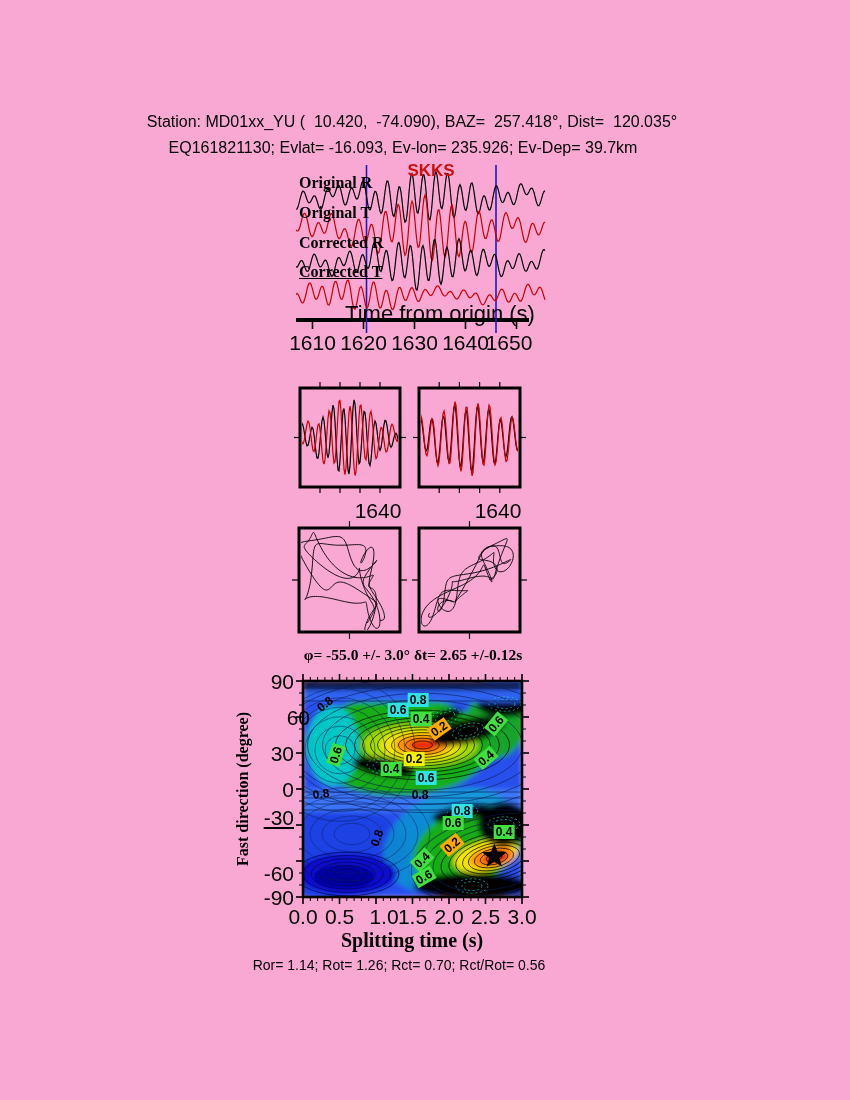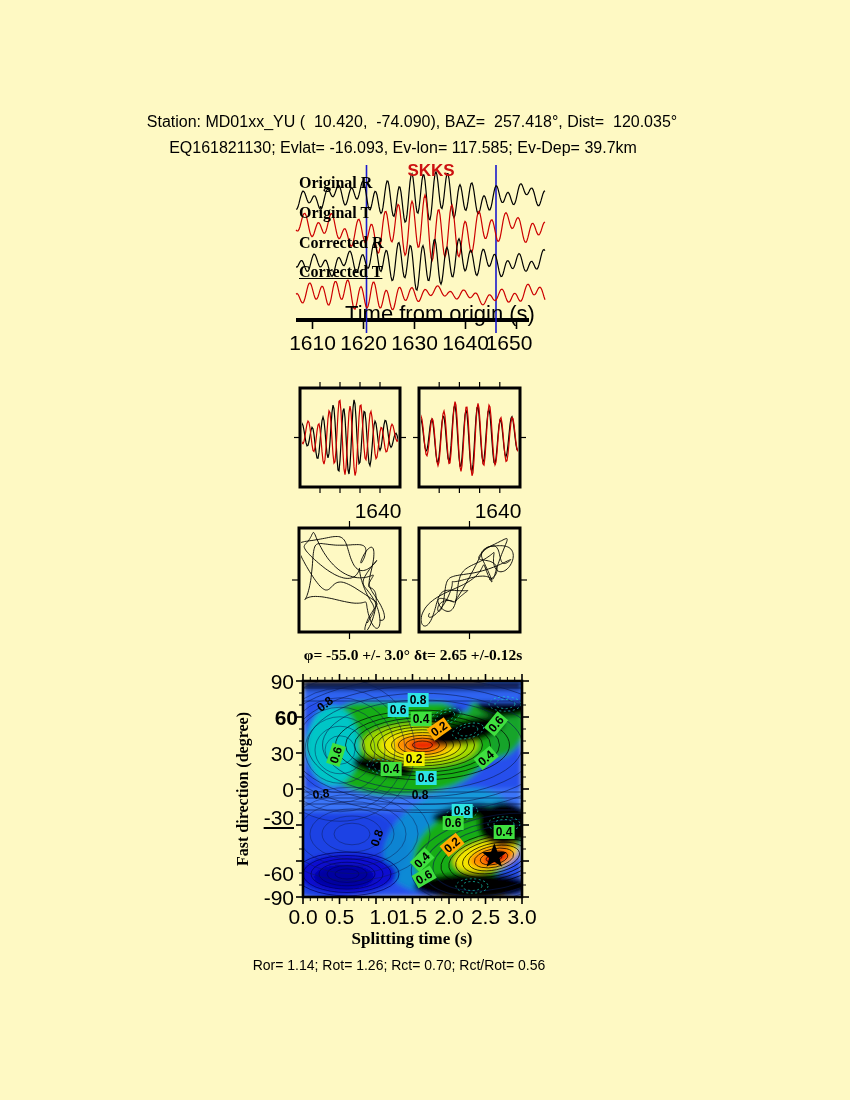--- a/index.html
+++ b/index.html
@@ -1,16 +1,16 @@
 <!DOCTYPE html>
 <html><head>
 <meta charset="utf-8">
 <style>
   html,body{margin:0;padding:0;background:#fff;}
-  #page{position:relative;width:850px;height:1100px;background:#fef9c3;overflow:hidden;
+  #page{position:relative;width:850px;height:1100px;background:#f9a8d4;overflow:hidden;
         font-family:"Liberation Sans",sans-serif;color:#000;}
   .abs{position:absolute;white-space:pre;}
   .ctr{transform:translateX(-50%);}
   .serifb{font-family:"Liberation Serif",serif;font-weight:bold;}
   .hdr{font-size:16px;}
   .tick{font-size:21px;}
   .tracelab{font-size:16px;}
   #gfx{position:absolute;left:0;top:0;z-index:1;}
   .txt{z-index:3;}
   .clabel{position:absolute;z-index:4;font-size:12px;font-weight:bold;line-height:1;
@@ -294,45 +294,45 @@
         <path d="M301,424.8L302,423.4L303,425.4L304,430.5L305,436.9L306,442.7L307,445.9L308,445.4L309,441.5L310,435.7L311,430.1L312,427.3L313,428.8L314,434.7L315,443.5L316,452.3L317,458.0L318,458.3L319,452.4L320,441.9L321,429.9L322,420.5L323,417.0L324,420.7L325,430.6L326,443.2L327,453.6L328,457.8L329,453.4L330,441.6L331,425.9L332,412.1L333,405.2L334,408.5L335,421.4L336,440.1L337,458.4L338,470.0L339,470.9L340,460.6L341,442.8L342,424.0L343,410.9L344,408.5L345,417.8L346,435.6L347,455.4L348,470.0L349,474.0L350,465.6L351,447.5L352,425.9L353,408.0L354,399.9L355,403.8L356,418.0L357,437.1L358,454.3L359,463.6L360,462.3L361,451.4L362,435.3L363,420.2L364,411.4L365,412.2L366,421.9L367,437.1L368,452.5L369,463.0L370,465.5L371,459.8L372,448.3L373,435.4L374,425.3L375,421.1L376,423.5L377,430.9L378,440.0L379,447.4L380,450.3L381,447.8L382,441.0L383,432.3L384,424.7L385,420.5L386,421.0L387,425.7L388,432.9L389,440.2L390,445.4L391,447.3L392,445.7L393,441.8L394,437.3L395,434.0L396,433.2L397,435.2L398,439.3L399,444.1" fill="none" stroke="#000" stroke-width="1.2" clip-path="url(#cpML)"></path>
         <path d="M301,439.2L302,442.7L303,443.7L304,441.4L305,436.2L306,429.6L307,423.9L308,421.0L309,422.4L310,428.0L311,436.2L312,444.6L313,450.4L314,451.5L315,447.6L316,439.8L317,431.1L318,424.9L319,423.8L320,429.1L321,439.3L322,451.4L323,460.9L324,464.2L325,459.4L326,447.5L327,432.1L328,418.3L329,410.9L330,412.7L331,423.3L332,439.1L333,454.3L334,463.1L335,461.8L336,450.2L337,432.0L338,413.5L339,401.4L340,400.5L341,411.5L342,431.2L343,452.9L344,469.2L345,474.6L346,467.3L347,450.1L348,429.3L349,412.6L350,406.0L351,411.9L352,428.2L353,449.0L354,466.9L355,475.5L356,471.7L357,457.1L358,436.7L359,417.6L360,405.9L361,405.2L362,414.9L363,431.0L364,447.3L365,458.0L366,459.7L367,452.2L368,438.7L369,424.3L370,414.0L371,411.4L372,417.1L373,428.7L374,442.3L375,453.4L376,458.7L377,457.1L378,450.0L379,440.5L380,432.0L381,427.5L382,428.2L383,433.4L384,440.9L385,447.9L386,451.9L387,451.4L388,446.8L389,439.5L390,432.0L391,426.4L392,424.2L393,425.7L394,429.9L395,435.1L396,439.4L397,441.3L398,440.4L399,437.2" fill="none" stroke="#cc0000" stroke-width="1.2" clip-path="url(#cpML)"></path>
         <path d="M420,419.5L421,419.2L422,423.5L423,431.2L424,440.1L425,447.4L426,451.1L427,449.9L428,444.1L429,435.5L430,426.7L431,420.5L432,419.1L433,423.4L434,432.5L435,444.0L436,454.7L437,461.6L438,462.4L439,456.8L440,446.2L441,433.5L442,422.4L443,416.3L444,416.9L445,424.3L446,436.1L447,448.8L448,458.4L449,461.6L450,457.1L451,445.9L452,430.9L453,416.6L454,407.1L455,405.5L456,412.4L457,426.1L458,442.7L459,457.5L460,466.1L461,466.1L462,457.6L463,443.2L464,427.3L465,415.0L466,409.9L467,413.9L468,425.9L469,442.3L470,458.3L471,469.1L472,471.4L473,464.4L474,450.2L475,432.7L476,417.0L477,407.5L478,406.8L479,414.6L480,428.4L481,443.9L482,456.3L483,462.0L484,459.4L485,449.5L486,435.4L487,421.5L488,411.9L489,409.5L490,415.0L491,426.6L492,441.1L493,454.3L494,462.6L495,463.9L496,458.3L497,447.7L498,435.5L499,425.4L500,420.1L501,421.0L502,427.4L503,437.3L504,447.3L505,454.5L506,456.6L507,453.1L508,444.9L509,434.5L510,424.7L511,418.2L512,416.7L513,420.3L514,427.8L515,436.8L516,444.9L517,449.7L518,450.1L519,446.3" fill="none" stroke="#000" stroke-width="1.2" clip-path="url(#cpMR)"></path>
         <path d="M420,418.0L421,416.0L422,419.3L423,427.2L424,437.6L425,447.5L426,454.2L427,455.7L428,451.5L429,442.8L430,432.4L431,423.4L432,418.8L433,420.3L434,427.9L435,439.6L436,452.2L437,461.9L438,465.7L439,462.2L440,452.0L441,437.9L442,423.9L443,413.9L444,411.1L445,416.2L446,427.9L447,442.7L448,456.0L449,463.5L450,462.8L451,453.5L452,438.2L453,421.2L454,407.6L455,401.6L456,405.2L457,417.6L458,435.5L459,453.7L460,466.9L461,471.3L462,465.7L463,451.7L464,433.7L465,417.2L466,407.3L467,407.1L468,416.8L469,433.7L470,452.7L471,468.2L472,475.7L473,472.7L474,460.2L475,441.8L476,422.8L477,408.7L478,403.4L479,408.2L480,421.1L481,438.2L482,454.2L483,464.1L484,465.2L485,457.2L486,442.7L487,426.0L488,412.1L489,405.1L490,406.9L491,416.8L492,431.8L493,447.6L494,459.6L495,464.8L496,462.0L497,452.6L498,439.6L499,427.2L500,419.1L501,417.5L502,422.8L503,433.1L504,445.3L505,455.7L506,461.4L507,460.7L508,454.0L509,443.2L510,431.6L511,422.2L512,417.5L513,418.6L514,424.6L515,433.6L516,442.7L517,449.1L518,451.0L519,447.9" fill="none" stroke="#cc0000" stroke-width="1.2" clip-path="url(#cpMR)"></path>
         <path d="M379.7,620.1L380.9,620.3L382.0,620.3L382.8,620.1L383.5,619.7L384.0,619.0L384.3,618.1L384.5,617.0L384.4,615.7L384.2,614.3L383.8,612.7L383.3,611.1L382.6,609.3L381.8,607.6L381.0,605.8L380.0,604.0L379.0,602.3L378.0,600.6L376.9,598.9L375.9,597.3L374.9,595.8L373.9,594.4L373.0,593.0L372.2,591.7L371.4,590.4L370.8,589.2L370.2,588.0L369.8,586.8L369.5,585.6L369.2,584.4L369.1,583.1L369.2,581.8L369.3,580.4L369.5,578.9L369.7,577.3L370.1,575.6L370.5,573.8L370.9,572.0L371.4,570.1L371.8,568.1L372.3,566.0L372.7,564.0L373.1,561.9L373.4,559.9L373.7,558.0L373.8,556.1L373.9,554.3L373.9,552.7L373.8,551.3L373.6,550.0L373.3,549.0L372.9,548.2L372.4,547.6L371.8,547.3L371.1,547.2L370.4,547.4L369.6,547.8L368.8,548.4L367.9,549.2L367.0,550.1L366.2,551.2L365.3,552.4L364.5,553.7L363.7,555.0L363.1,556.3L362.4,557.6L361.9,558.8L361.5,559.9L361.1,560.9L360.9,561.7L360.8,562.4L360.8,562.8L360.9,563.1L361.0,563.1L361.3,562.9L361.7,562.5L362.1,562.0L362.5,561.2L363.0,560.3L363.5,559.3L364.0,558.2L364.5,556.9L364.9,555.7L365.3,554.4L365.6,553.1L365.8,551.8L365.9,550.6L365.8,549.5L365.6,548.5L365.3,547.6L364.8,546.8L364.1,546.1L363.3,545.6L362.2,545.2L361.1,544.9L359.7,544.7L358.2,544.6L356.5,544.6L354.7,544.7L352.8,544.7L350.8,544.9L348.7,545.0L346.5,545.1L344.3,545.2L342.0,545.2L339.8,545.2L337.5,545.2L335.3,545.1L333.2,544.9L331.1,544.7L329.1,544.5L327.2,544.2L325.4,544.0L323.7,543.8L322.2,543.6L320.8,543.5L319.6,543.5L318.4,543.7L317.5,543.9L316.6,544.4L315.8,545.0L315.2,545.9L314.7,547.0L314.3,548.3L313.9,549.8L313.6,551.5L313.3,553.5L313.1,555.7L312.9,558.1L312.7,560.6L312.5,563.3L312.3,566.1L312.0,569.0L311.7,571.9L311.4,574.8L311.1,577.6L310.7,580.4L310.2,583.1L309.7,585.7L309.2,588.1L308.6,590.3L308.1,592.2L307.5,594.0L307.0,595.5L306.5,596.8L306.0,597.8L305.6,598.5L305.2,599.1L305.0,599.4L304.8,599.6L304.8,599.6L304.9,599.4L305.2,599.2L305.6,598.8L306.2,598.4L307.0,598.0L308.0,597.6L309.1,597.2L310.5,596.9L312.0,596.6L313.7,596.5L315.5,596.4L317.5,596.5L319.6,596.6L321.9,596.8L324.3,597.2L326.7,597.6L329.2,598.1L331.8,598.6L334.3,599.2L336.9,599.8L339.4,600.4L341.9,601.0L344.4,601.5L346.7,602.0L349.0,602.4L351.1,602.8L353.1,603.0L354.9,603.2L356.6,603.2L358.2,603.2L359.6,603.1L360.8,603.0L361.9,602.8L362.8,602.6L363.6,602.4L364.3,602.2L364.8,602.1L365.3,602.0L365.6,602.0L365.9,602.2L366.1,602.4L366.3,602.9L366.4,603.4L366.6,604.2L366.7,605.1L366.9,606.2L367.0,607.5L367.3,608.8L367.6,610.4L367.9,612.0L368.3,613.7L368.8,615.4L369.3,617.2L370.0,619.0L370.6,620.6L371.3,622.2L372.1,623.7L372.9,625.0L373.7,626.2L374.5,627.1L375.3,627.8L376.1,628.2L376.9,628.3L377.6,628.2L378.2,627.8L378.8,627.1L379.2,626.2L379.6,625.0L379.8,623.6L380.0,621.9L380.0,620.1L379.8,618.2L379.5,616.1L379.2,613.9L378.6,611.7L378.0,609.5L377.2,607.3L376.4,605.1L375.5,602.9L374.5,600.9L373.4,599.0L372.3,597.1L371.2,595.4L370.1,593.9L369.0,592.4L368.0,591.1L367.0,589.8L366.1,588.7L365.3,587.7L364.6,586.7L364.0,585.7L363.6,584.8L363.3,583.9L363.1,583.0L363.0,582.0L363.2,581.0L363.4,579.9L363.8,578.8L364.3,577.7L364.9,576.4L365.7,575.1L366.5,573.8L367.4,572.4L368.3,571.1L369.3,569.7L370.3,568.3L371.3,567.0L372.2,565.7L373.1,564.6L374.0,563.5L374.7,562.6L375.4,561.8L375.9,561.2L376.3,560.8L376.6,560.6L376.7,560.5L376.7,560.7L376.6,561.0L376.2,561.4L375.8,562.1L375.2,562.8L374.4,563.7L373.5,564.6L372.5,565.5L371.5,566.5L370.3,567.4L369.0,568.3L367.7,569.1L366.4,569.7L365.0,570.2L363.6,570.5L362.3,570.6L360.9,570.5L359.6,570.2L358.3,569.6L357.1,568.8L356.0,567.8L354.9,566.5L353.9,565.1L353.0,563.4L352.2,561.7L351.4,559.8L350.6,557.8L349.9,555.7L349.3,553.6L348.7,551.6L348.1,549.6L347.5,547.6L346.9,545.8L346.3,544.1L345.6,542.5L344.9,541.1L344.1,539.9L343.2,538.9L342.2,538.0L341.2,537.4L340.0,536.9L338.7,536.6L337.3,536.5L335.8,536.5L334.1,536.6L332.4,536.8L330.6,537.1L328.6,537.5L326.6,537.9L324.6,538.3L322.4,538.7L320.3,539.1L318.1,539.5L316.0,539.8L313.9,540.2L311.9,540.5L309.9,540.7L308.0,541.0L306.3,541.3L304.6,541.5L303.2,541.9L301.9,542.2L300.8,542.7L299.8,543.2L299.1,543.9L298.6,544.7L298.3,545.6L298.2,546.7L298.3,548.0L298.6,549.5L299.1,551.1L299.7,552.9L300.5,554.9L301.5,557.0L302.6,559.3L303.9,561.6L305.2,564.1L306.6,566.5L308.1,569.1L309.6,571.6L311.2,574.0L312.7,576.4L314.2,578.7L315.7,580.8L317.2,582.7L318.6,584.5L319.9,586.0L321.2,587.3L322.4,588.3L323.6,589.1L324.7,589.7L325.7,590.0L326.6,590.0L327.5,589.9L328.3,589.6L329.1,589.1L329.9,588.5L330.7,587.8L331.4,587.0L332.2,586.2L333.0,585.3L333.9,584.6L334.8,583.8L335.8,583.2L336.8,582.7L337.9,582.3L339.2,582.1L340.5,582.0L341.9,582.1L343.4,582.4L345.0,582.9L346.7,583.5L348.4,584.3L350.3,585.2L352.1,586.2L354.1,587.3L356.0,588.5L358.0,589.8L359.9,591.0L361.9,592.3L363.7,593.5L365.6,594.7L367.3,595.8L368.9,596.9L370.4,597.9L371.8,598.8L373.1,599.7L374.2,600.4L375.1,601.1L375.8,601.8L376.4,602.4L376.8,603.0L377.0,603.5L377.1,604.1L376.9,604.7L376.7,605.4L376.3,606.1L375.7,606.9L375.1,607.8L374.4,608.8L373.5,609.9L372.7,611.1L371.8,612.5L370.9,613.9L370.0,615.4L369.1,617.0L368.2,618.6L367.5,620.2L366.8,621.8L366.2,623.4L365.7,625.0L365.3,626.4L365.0,627.7L364.9,628.8L364.9,629.7L365.0,630.4L365.2,630.9L365.6,631.1L366.0,631.0L366.6,630.7L367.2,630.1L367.9,629.2L368.6,628.0L369.4,626.6L370.3,625.0L371.1,623.1L371.9,621.1L372.7,619.0L373.4,616.7L374.1,614.3L374.7,611.9L375.2,609.5L375.6,607.2L375.9,604.9L376.1,602.7L376.2,600.6L376.2,598.7L376.1,596.9L375.9,595.3L375.7,593.8L375.3,592.6L374.8,591.5L374.3,590.6L373.8,589.9L373.2,589.3L372.6,588.8L372.0,588.5L371.4,588.2L370.8,587.9L370.3,587.7L369.8,587.5L369.4,587.3L369.0,587.1L368.8,586.8L368.6,586.4L368.5,586.0L368.5,585.4L368.6,584.9L368.8,584.2L369.1,583.5L369.4,582.7L369.8,581.9L370.2,581.0L370.7,580.2L371.2,579.3L371.7,578.5L372.1,577.8L372.5,577.1L372.9,576.5L373.1,576.0L373.3,575.6L373.4,575.4L373.3,575.2L373.1,575.2L372.7,575.2L372.1,575.4L371.4,575.7L370.5,576.0L369.4,576.3L368.2,576.7L366.8,577.1L365.2,577.4L363.4,577.6L361.5,577.8L359.4,577.8L357.3,577.7L355.0,577.4L352.7,576.8L350.3,576.1L347.8,575.2L345.4,574.0L342.9,572.6L340.5,571.0L338.1,569.2L335.8,567.2L333.5,565.0L331.4,562.7L329.3,560.3L327.4,557.8L325.6,555.2L323.9,552.6L322.4,550.1L321.1,547.6L319.8,545.3L318.7,543.1L317.8,541.0L316.9,539.1L316.2,537.5L315.6,536.0L315.1,534.8L314.6,533.9L314.2,533.2L313.9,532.7L313.6,532.5L313.3,532.5L313.0,532.6L312.8,533.0L312.5,533.5L312.1,534.1L311.8,534.9L311.4,535.7L311.0,536.6L310.5,537.4L310.0,538.3L309.5,539.2L308.9,540.0L308.3,540.8L307.7,541.6L307.1,542.3L306.5,542.9L306.0,543.5L305.5,544.1L305.0,544.6L304.7,545.2L304.4,545.7L304.2,546.3L304.2,546.8L304.3,547.5L304.6,548.2L305.0,549.0L305.6,550.0L306.3,551.0L307.3,552.2L308.4,553.4L309.7,554.8L311.1,556.3L312.8,557.9L314.5,559.6L316.5,561.3L318.5,563.1L320.7,564.9L322.9,566.7L325.2,568.5L327.6,570.2L330.0,571.8L332.4,573.2L334.8,574.6L337.2,575.7L339.5,576.7L341.7,577.4L343.8,578.0L345.9,578.3L347.8,578.4L349.5,578.3L351.1,578.0L352.6,577.5L353.9,576.9L355.1,576.1L356.1,575.2L356.9,574.2L357.6,573.2L358.2,572.2L358.6,571.3L358.9,570.4L359.2,569.6L359.3,568.9L359.4,568.4L359.4,568.1L359.5,568.0L359.5,568.1L359.5,568.4L359.5,569.0L359.5,569.8L359.6,570.8L359.8,572.0L360.0,573.5L360.3,575.0L360.7,576.8L361.1,578.6L361.7,580.6L362.3,582.6L363.0,584.6L363.7,586.7L364.5,588.7L365.4,590.7L366.2,592.6L367.1,594.4L368.0,596.2L368.9,597.8L369.8,599.3L370.6,600.7L371.4,602.0L372.1,603.1L372.7,604.2L373.2,605.2L373.6,606.2L373.9,607.1L374.1,607.9L374.2,608.8L374.1,609.7L374.0,610.6L373.7,611.5L373.3,612.5L372.8,613.5L372.3,614.6L371.7,615.7L371.0,616.9L370.2,618.1L369.5,619.3L368.7,620.6L368.0,621.8L367.3,623.0" fill="none" stroke="#000" stroke-width="0.9" clip-path="url(#cpPL)"></path>
         <path d="M489.4,579.6L490.9,578.9L492.2,578.1L493.3,577.2L494.4,576.2L495.3,575.1L496.0,573.9L496.5,572.7L496.9,571.4L497.1,570.2L497.0,568.9L496.8,567.7L496.4,566.6L495.8,565.5L495.1,564.5L494.2,563.6L493.2,562.9L492.1,562.2L490.9,561.7L489.6,561.2L488.3,560.9L487.0,560.6L485.7,560.4L484.5,560.2L483.3,560.1L482.3,559.9L481.3,559.8L480.5,559.6L479.8,559.3L479.3,559.0L478.9,558.7L478.7,558.2L478.7,557.6L478.9,557.0L479.2,556.2L479.7,555.4L480.3,554.5L481.1,553.6L482.0,552.6L482.9,551.6L484.0,550.6L485.1,549.7L486.3,548.8L487.5,548.0L488.7,547.3L489.8,546.7L491.0,546.2L492.1,546.0L493.1,545.9L494.1,545.9L494.9,546.2L495.7,546.6L496.5,547.2L497.1,548.0L497.7,548.9L498.2,549.9L498.6,551.1L499.0,552.3L499.3,553.6L499.6,554.8L499.9,556.1L500.2,557.4L500.5,558.5L500.8,559.6L501.1,560.6L501.5,561.5L502.0,562.2L502.4,562.7L503.0,563.1L503.6,563.4L504.2,563.5L504.9,563.5L505.6,563.3L506.3,563.0L507.0,562.7L507.7,562.3L508.4,561.8L509.1,561.4L509.6,560.9L510.1,560.5L510.5,560.1L510.7,559.8L510.8,559.6L510.7,559.6L510.4,559.6L509.9,559.8L509.3,560.1L508.4,560.5L507.2,561.1L505.9,561.7L504.3,562.5L502.6,563.3L500.6,564.2L498.4,565.2L496.1,566.2L493.6,567.1L491.0,568.1L488.3,569.0L485.5,569.9L482.7,570.7L479.8,571.5L477.0,572.2L474.1,572.8L471.4,573.3L468.7,573.7L466.1,574.1L463.6,574.5L461.3,574.8L459.2,575.1L457.2,575.5L455.3,575.8L453.7,576.3L452.2,576.8L450.9,577.3L449.8,578.0L448.8,578.9L448.0,579.8L447.3,580.9L446.7,582.2L446.3,583.6L445.9,585.1L445.5,586.8L445.3,588.5L445.0,590.4L444.8,592.3L444.5,594.3L444.3,596.3L444.0,598.2L443.7,600.1L443.4,602.0L443.0,603.7L442.6,605.3L442.1,606.7L441.7,608.0L441.2,609.1L440.7,609.9L440.1,610.6L439.6,611.0L439.2,611.2L438.7,611.2L438.4,611.1L438.1,610.7L437.8,610.2L437.7,609.6L437.7,608.8L437.8,608.0L438.0,607.1L438.3,606.2L438.8,605.3L439.4,604.5L440.1,603.7L440.8,602.9L441.7,602.3L442.7,601.7L443.7,601.3L444.8,600.9L445.9,600.7L447.0,600.6L448.1,600.5L449.1,600.6L450.1,600.7L451.0,600.8L451.8,601.0L452.5,601.3L453.1,601.5L453.5,601.7L453.8,601.8L453.9,601.9L453.8,602.0L453.6,601.9L453.2,601.8L452.6,601.7L452.0,601.4L451.1,601.1L450.2,600.8L449.2,600.4L448.1,600.0L447.0,599.6L445.9,599.3L444.7,598.9L443.6,598.7L442.5,598.5L441.5,598.4L440.6,598.4L439.8,598.5L439.1,598.8L438.6,599.2L438.2,599.7L438.0,600.3L437.9,601.1L438.0,602.0L438.3,603.0L438.7,604.0L439.2,605.1L439.9,606.1L440.7,607.2L441.6,608.2L442.6,609.1L443.7,609.9L444.8,610.5L445.9,611.0L447.0,611.3L448.1,611.4L449.2,611.3L450.3,610.9L451.2,610.3L452.2,609.4L453.0,608.4L453.8,607.0L454.5,605.5L455.1,603.8L455.6,602.0L456.0,599.9L456.4,597.8L456.8,595.6L457.1,593.4L457.3,591.1L457.6,588.9L457.9,586.6L458.2,584.5L458.5,582.4L459.0,580.4L459.5,578.6L460.0,576.8L460.7,575.2L461.5,573.7L462.4,572.4L463.4,571.1L464.5,570.0L465.8,568.9L467.1,568.0L468.6,567.1L470.1,566.2L471.7,565.4L473.4,564.6L475.1,563.8L476.8,563.0L478.6,562.2L480.3,561.4L481.9,560.5L483.6,559.7L485.1,558.8L486.5,557.9L487.9,557.0L489.1,556.2L490.2,555.4L491.2,554.6L492.0,554.0L492.6,553.4L493.2,552.9L493.6,552.6L493.9,552.5L494.0,552.5L494.1,552.6L494.1,553.0L494.0,553.5L493.9,554.2L493.8,555.1L493.7,556.1L493.6,557.3L493.5,558.5L493.5,559.9L493.5,561.3L493.6,562.7L493.9,564.1L494.2,565.5L494.7,566.9L495.3,568.1L496.0,569.2L496.8,570.1L497.7,570.8L498.7,571.4L499.8,571.7L501.0,571.8L502.2,571.6L503.5,571.3L504.8,570.7L506.0,569.9L507.2,568.9L508.4,567.7L509.5,566.4L510.4,565.0L511.3,563.4L512.0,561.8L512.6,560.2L513.0,558.6L513.2,557.0L513.3,555.4L513.1,553.9L512.8,552.5L512.3,551.3L511.7,550.1L510.9,549.1L510.0,548.3L508.9,547.5L507.7,546.9L506.4,546.5L505.1,546.1L503.7,545.9L502.3,545.7L500.8,545.7L499.4,545.7L498.0,545.7L496.6,545.8L495.3,545.9L494.1,546.0L492.9,546.2L491.8,546.3L490.8,546.4L489.8,546.6L489.0,546.7L488.2,546.9L487.5,547.2L486.8,547.4L486.2,547.8L485.6,548.2L485.0,548.8L484.4,549.4L483.8,550.2L483.1,551.2L482.4,552.4L481.7,553.7L480.9,555.2L480.0,556.9L479.0,558.8L477.9,560.9L476.8,563.2L475.6,565.6L474.3,568.1L472.9,570.7L471.4,573.4L470.0,576.2L468.4,579.0L466.9,581.7L465.4,584.4L463.9,587.0L462.5,589.5L461.1,591.8L459.8,593.9L458.6,595.8L457.6,597.5L456.6,598.9L455.9,600.1L455.3,601.0L454.9,601.7L454.6,602.1L454.5,602.2L454.6,602.2L454.9,601.9L455.4,601.5L455.9,600.9L456.6,600.1L457.5,599.3L458.4,598.4L459.4,597.5L460.4,596.6L461.4,595.7L462.5,594.8L463.5,594.0L464.4,593.3L465.3,592.6L466.1,592.0L466.7,591.6L467.2,591.2L467.6,590.9L467.8,590.7L467.8,590.6L467.6,590.5L467.3,590.5L466.8,590.6L466.1,590.6L465.3,590.7L464.3,590.7L463.2,590.7L461.9,590.7L460.6,590.7L459.2,590.7L457.7,590.6L456.2,590.5L454.6,590.4L453.1,590.3L451.6,590.3L450.1,590.2L448.7,590.2L447.4,590.3L446.1,590.5L444.9,590.8L443.7,591.2L442.7,591.8L441.8,592.5L440.9,593.4L440.1,594.5L439.4,595.7L438.7,597.1L438.1,598.7L437.5,600.5L436.9,602.3L436.3,604.3L435.8,606.4L435.2,608.5L434.6,610.6L433.9,612.7L433.2,614.8L432.5,616.8L431.7,618.6L430.9,620.4L430.0,621.9L429.1,623.2L428.2,624.3L427.3,625.1L426.3,625.7L425.4,626.0L424.6,626.0L423.7,625.8L423.0,625.3L422.3,624.5L421.8,623.5L421.4,622.3L421.2,620.9L421.1,619.3L421.3,617.6L421.6,615.8L422.2,613.9L423.0,612.0L424.0,610.1L425.2,608.1L426.7,606.2L428.3,604.3L430.2,602.5L432.3,600.8L434.5,599.1L436.9,597.5L439.4,596.0L442.0,594.6L444.7,593.2L447.5,591.9L450.3,590.6L453.0,589.4L455.8,588.2L458.5,586.9L461.1,585.7L463.6,584.5L465.9,583.2L468.2,581.9L470.3,580.6L472.2,579.2L473.9,577.8L475.5,576.4L476.9,575.1L478.1,573.7L479.2,572.3L480.1,571.0L480.9,569.8L481.5,568.7L482.1,567.6L482.5,566.7L482.9,566.0L483.2,565.5L483.4,565.1L483.7,564.9L483.9,564.9L484.1,565.2L484.4,565.6L484.6,566.2L485.0,567.0L485.3,568.0L485.7,569.1L486.2,570.3L486.6,571.6L487.2,572.9L487.7,574.3L488.3,575.6L488.8,576.9L489.4,578.1L489.9,579.2L490.5,580.1L490.9,580.9L491.3,581.4L491.6,581.8L491.9,581.9L492.0,581.8L492.0,581.5L491.9,581.0L491.7,580.2L491.4,579.2L491.0,578.1L490.5,576.8L489.9,575.3L489.2,573.7L488.5,572.1L487.7,570.3L486.8,568.6L486.0,566.8L485.2,565.1L484.4,563.4L483.6,561.8L482.9,560.3L482.3,558.8L481.9,557.5L481.5,556.2L481.3,555.1L481.3,554.0L481.4,553.0L481.7,552.2L482.2,551.4L482.8,550.6L483.6,549.9L484.6,549.2L485.7,548.5L486.9,547.9L488.3,547.2L489.7,546.5L491.2,545.8L492.8,545.0L494.4,544.3L495.9,543.5L497.5,542.7L499.0,542.0L500.4,541.2L501.8,540.6L503.0,539.9L504.1,539.4L505.0,539.0L505.8,538.7L506.4,538.5L506.9,538.6L507.1,538.8L507.2,539.2L507.2,539.8L507.0,540.7L506.7,541.8L506.2,543.0L505.6,544.5L504.9,546.2L504.2,548.0L503.4,550.0L502.5,552.2L501.6,554.4L500.8,556.6L499.9,558.9L499.1,561.2L498.3,563.5L497.6,565.7L496.9,567.8L496.3,569.7L495.7,571.5L495.3,573.1L494.8,574.6L494.5,575.8L494.2,576.8L493.9,577.6L493.6,578.3L493.4,578.7L493.1,578.9L492.8,579.0L492.5,579.0L492.1,578.8L491.6,578.5L491.0,578.2L490.4,577.8L489.6,577.5L488.7,577.1L487.7,576.8L486.6,576.5L485.3,576.3L484.0,576.1L482.5,576.1L480.9,576.2L479.2,576.3L477.4,576.5L475.6,576.8L473.8,577.2L471.9,577.6L470.0,578.1L468.1,578.6L466.3,579.1L464.5,579.5L462.9,580.0L461.3,580.4L459.8,580.8L458.4,581.1L457.2,581.3L456.1,581.5L455.2,581.6L454.4,581.7L453.8,581.7L453.2,581.7L452.8,581.6L452.6,581.6L452.4,581.5L452.3,581.5L452.2,581.6L452.3,581.8L452.3,582.1L452.3,582.5L452.3,583.0L452.3,583.7L452.2,584.6L452.1,585.6L451.8,586.8L451.5,588.2L451.0,589.7L450.4,591.4L449.7,593.2L448.9,595.1L448.0,597.1L446.9,599.1L445.8,601.1L444.6,603.2L443.3,605.2L441.9,607.1L440.5,608.9L439.1,610.6L437.7,612.2L436.4,613.5L435.0,614.7L433.8,615.6L432.7,616.4L431.6,616.9L430.7,617.2L430.0,617.3L429.3,617.2L428.9,617.0L428.6,616.6L428.5,616.0L428.6,615.3L428.8,614.6L429.2,613.8L429.7,613.0" fill="none" stroke="#000" stroke-width="0.9" clip-path="url(#cpPR)"></path>
       </g>
   </svg>
 
   <div class="abs txt hdr ctr" style="left:412px;top:113px;">Station: MD01xx_YU (  10.420,  -74.090), BAZ=  257.418°, Dist=  120.035°</div>
-  <div class="abs txt hdr ctr" style="left:403px;top:139px;">EQ161821130; Evlat= -16.093, Ev-lon= 117.585; Ev-Dep= 39.7km</div>
+  <div class="abs txt hdr ctr" style="left:403px;top:139px;">EQ161821130; Evlat= -16.093, Ev-lon= 235.926; Ev-Dep= 39.7km</div>
 
   <div class="abs txt ctr" style="left:431px;top:161px;font-size:17px;font-weight:bold;color:#cc1111;">SKKS</div>
   <div class="abs txt serifb tracelab" style="left:299px;top:174px;">Original R</div>
   <div class="abs txt serifb tracelab" style="left:299px;top:204px;">Original T</div>
   <div class="abs txt serifb tracelab" style="left:299px;top:234px;">Corrected R</div>
   <div class="abs txt serifb tracelab" style="left:299px;top:263px;text-decoration:underline;">Corrected T</div>
   <div class="abs txt ctr" style="left:440px;top:301px;font-size:22px;">Time from origin (s)</div>
   <div id="timeTicks">
       <div class="abs txt tick ctr" style="left:312.5px;top:331px;">1610</div>
       <div class="abs txt tick ctr" style="left:363.5px;top:331px;">1620</div>
       <div class="abs txt tick ctr" style="left:414.5px;top:331px;">1630</div>
       <div class="abs txt tick ctr" style="left:465.5px;top:331px;">1640</div>
       <div class="abs txt tick ctr" style="left:509px;top:331px;">1650</div>
     </div>
 
   <div class="abs txt tick ctr" style="left:378px;top:499px;">1640</div>
   <div class="abs txt tick ctr" style="left:498px;top:499px;">1640</div>
 
   <div class="abs txt serifb ctr" style="left:413px;top:646px;font-size:15.5px;">φ= -55.0 +/- 3.0° δt= 2.65 +/-0.12s</div>
   <div class="abs txt serifb" style="left:243px;top:789px;font-size:16px;transform:translate(-50%,-50%) rotate(-90deg);">Fast direction (degree)</div>
-  <div class="abs txt serifb ctr" style="left:412px;top:929px;font-size:17px;">Splitting time (s)</div>
+  <div class="abs txt serifb ctr" style="left:412px;top:929px;font-size:20px;">Splitting time (s)</div>
   <div id="yTicks">
       <div class="abs txt tick yt" style="left:252px;top:670px;">90</div>
-      <div class="abs txt tick yt" style="left:256px;top:706px;font-weight:bold;">60</div>
+      <div class="abs txt tick yt" style="left:268px;top:706px;">60</div>
       <div class="abs txt tick yt" style="left:252px;top:742px;">30</div>
       <div class="abs txt tick yt" style="left:252px;top:778px;">0</div>
       <div class="abs txt tick yt" style="left:252px;top:806px;text-decoration:underline;">-30</div>
       <div class="abs txt tick yt" style="left:252px;top:850px;margin-top:12px;">-60</div>
       <div class="abs txt tick yt" style="left:252px;top:886px;">-90</div>
     </div>
   <div id="xTicks">
       <div class="abs txt tick ctr" style="left:303px;top:905px;">0.0</div>
       <div class="abs txt tick ctr" style="left:339.5px;top:905px;">0.5</div>
       <div class="abs txt tick ctr" style="left:384px;top:905px;">1.0</div>

